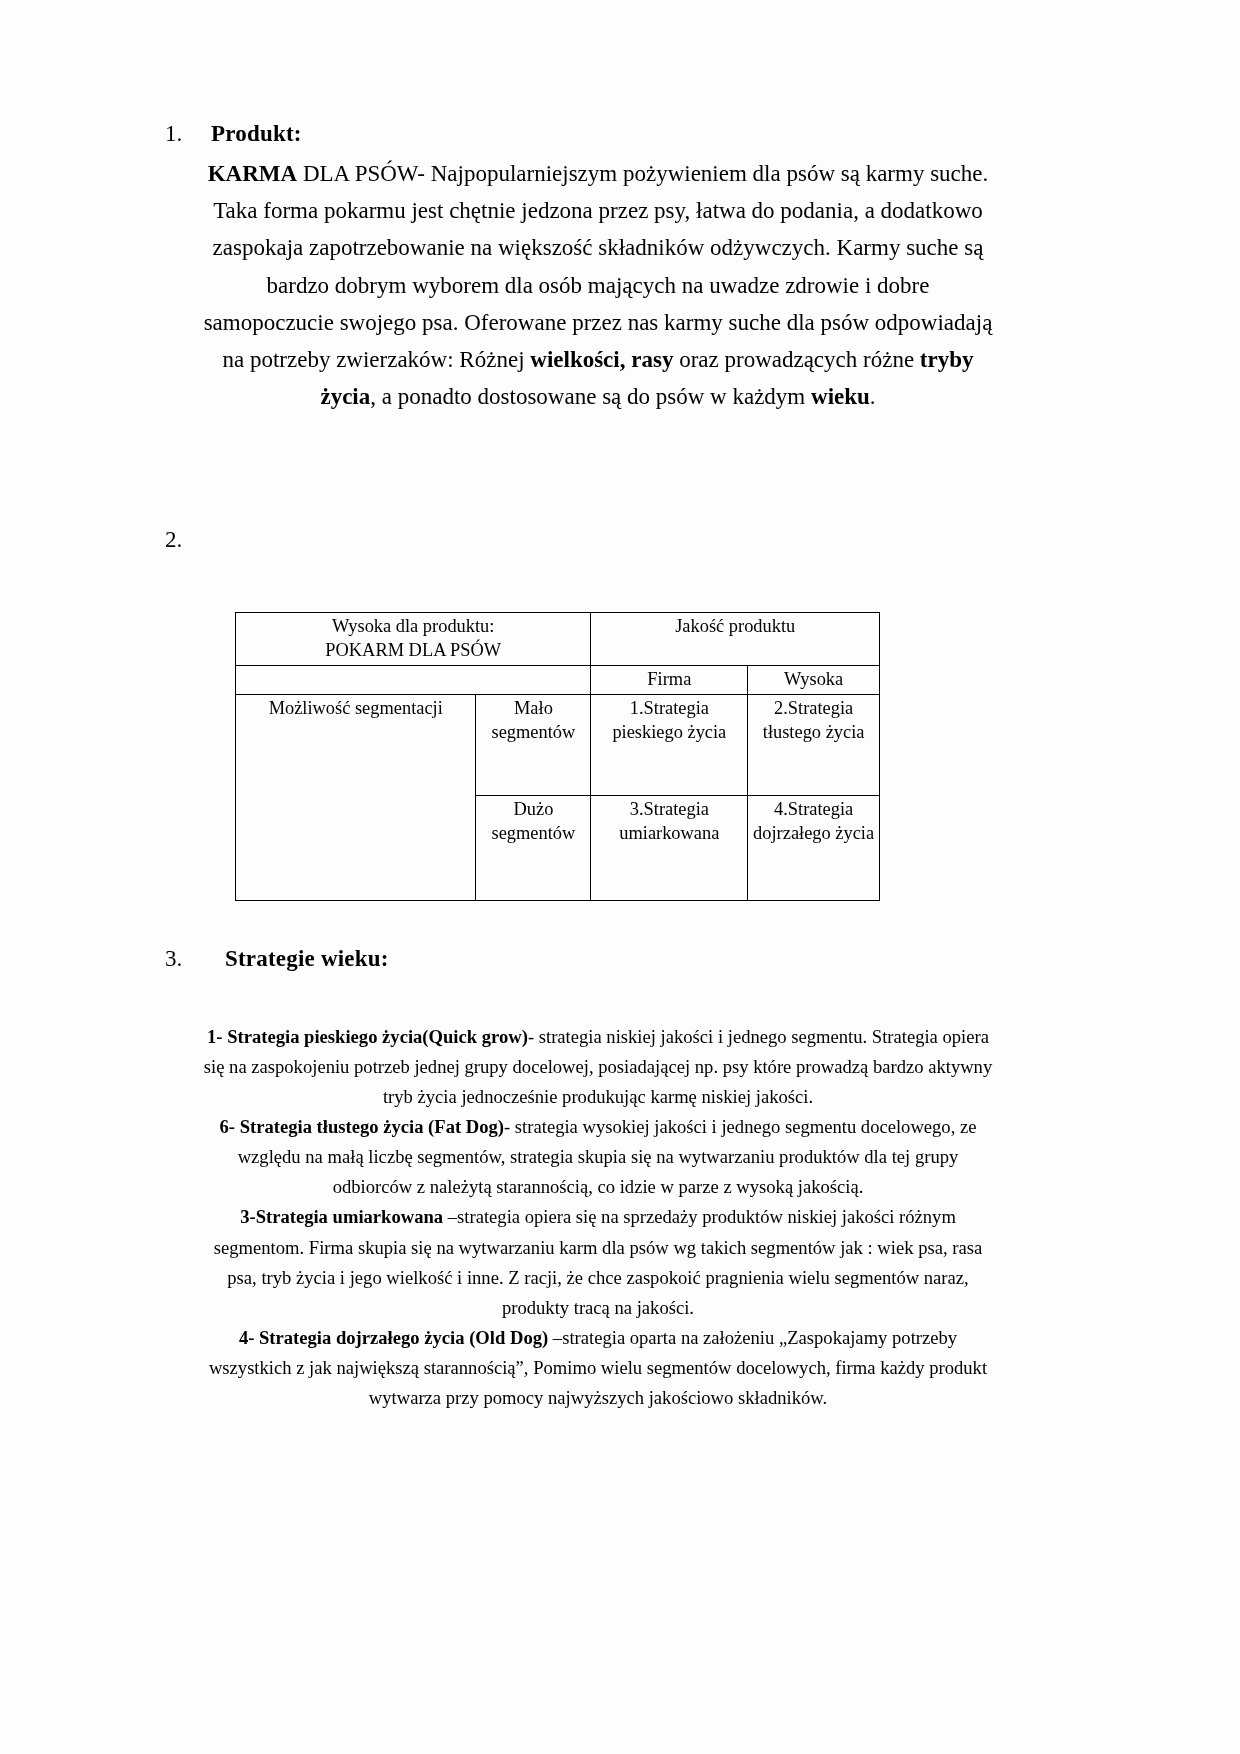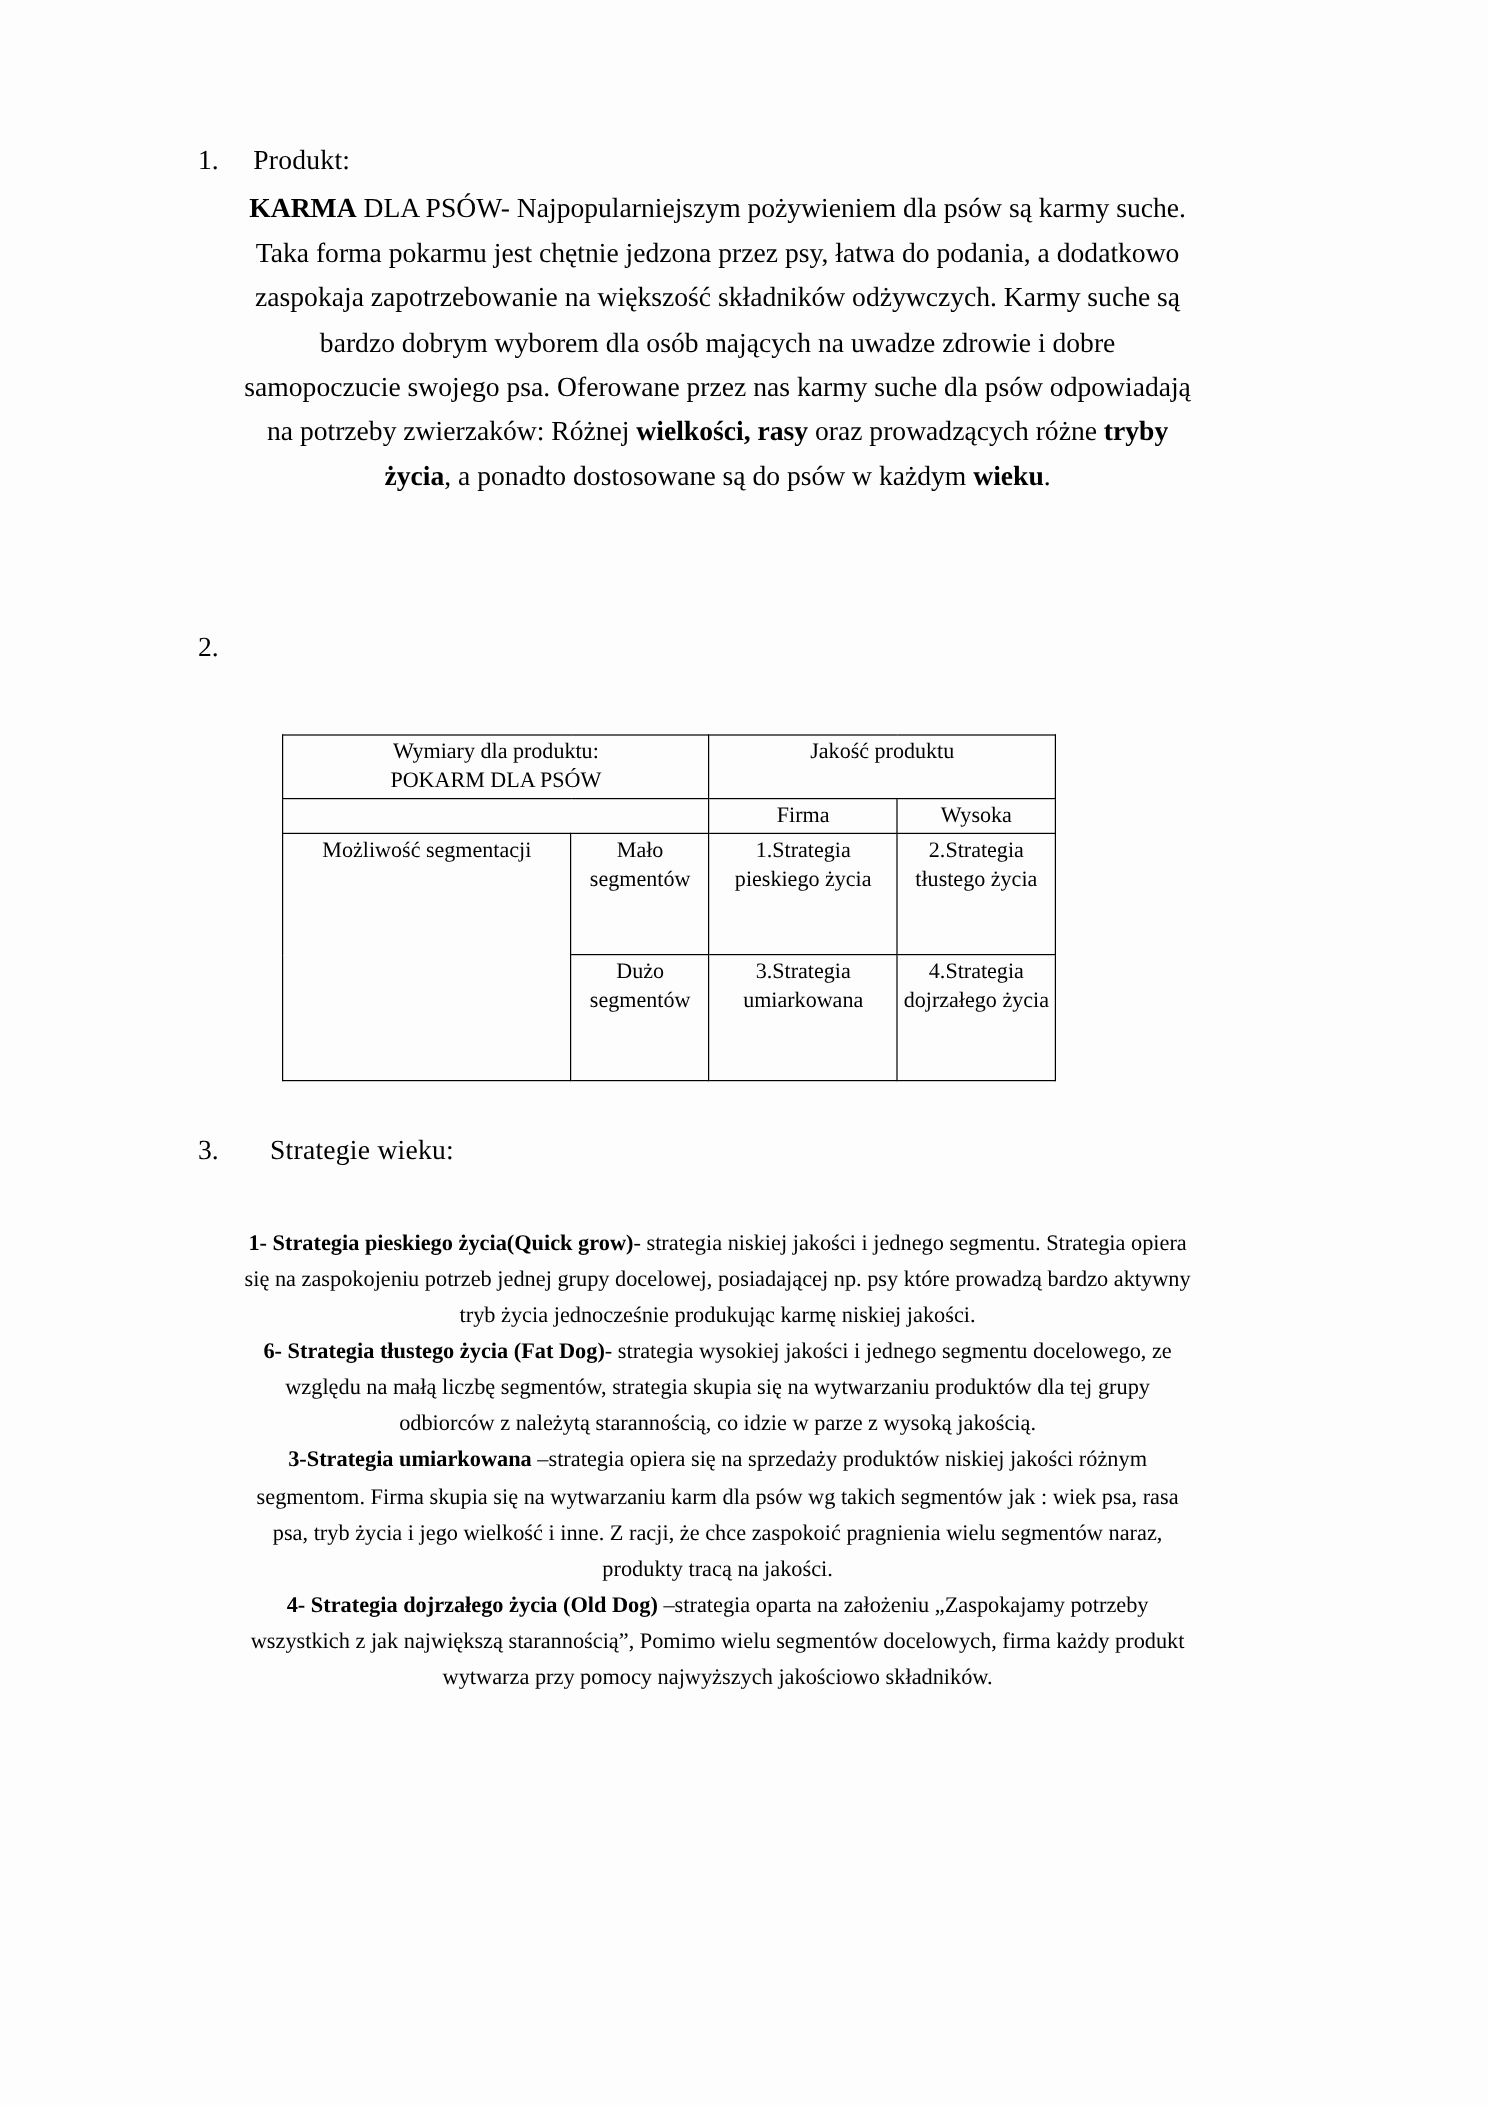--- a/index.html
+++ b/index.html
@@ -38,20 +38,21 @@
     font-size: 23px;
     line-height: 1.25;
     width: 46px;
     flex: 0 0 auto;
   }
   .heading-num.wide { width: 60px; }
   .heading-text {
     font-size: 23px;
     line-height: 1.25;
     letter-spacing: 0.2px;
+    font-weight: bold;
   }
 
   
   .body-block {
     margin-left: 36px;
     margin-top: 6px;
     font-size: 23px;
     line-height: 1.62;
     text-align: center;
   }
@@ -127,21 +128,21 @@
       <table class="matrix">
         <colgroup>
           <col style="width:230px">
           <col style="width:110px">
           <col style="width:150px">
           <col style="width:126px">
         </colgroup>
         <tbody>
           <tr>
             <td colspan="2">
-              <div>Wymiary dla produktu:</div>
+              <div>Wysoka dla produktu:</div>
               <div>POKARM DLA PSÓW</div>
             </td>
             <td colspan="2" style="border-bottom:1.5px solid #000;">Jakość produktu</td>
           </tr>
           <tr>
             <td colspan="2" style="border-top:none;border-bottom:1.5px solid #000;height:0;padding:0;"></td>
             <td>Firma</td>
             <td>Wysoka</td>
           </tr>
           <tr>

